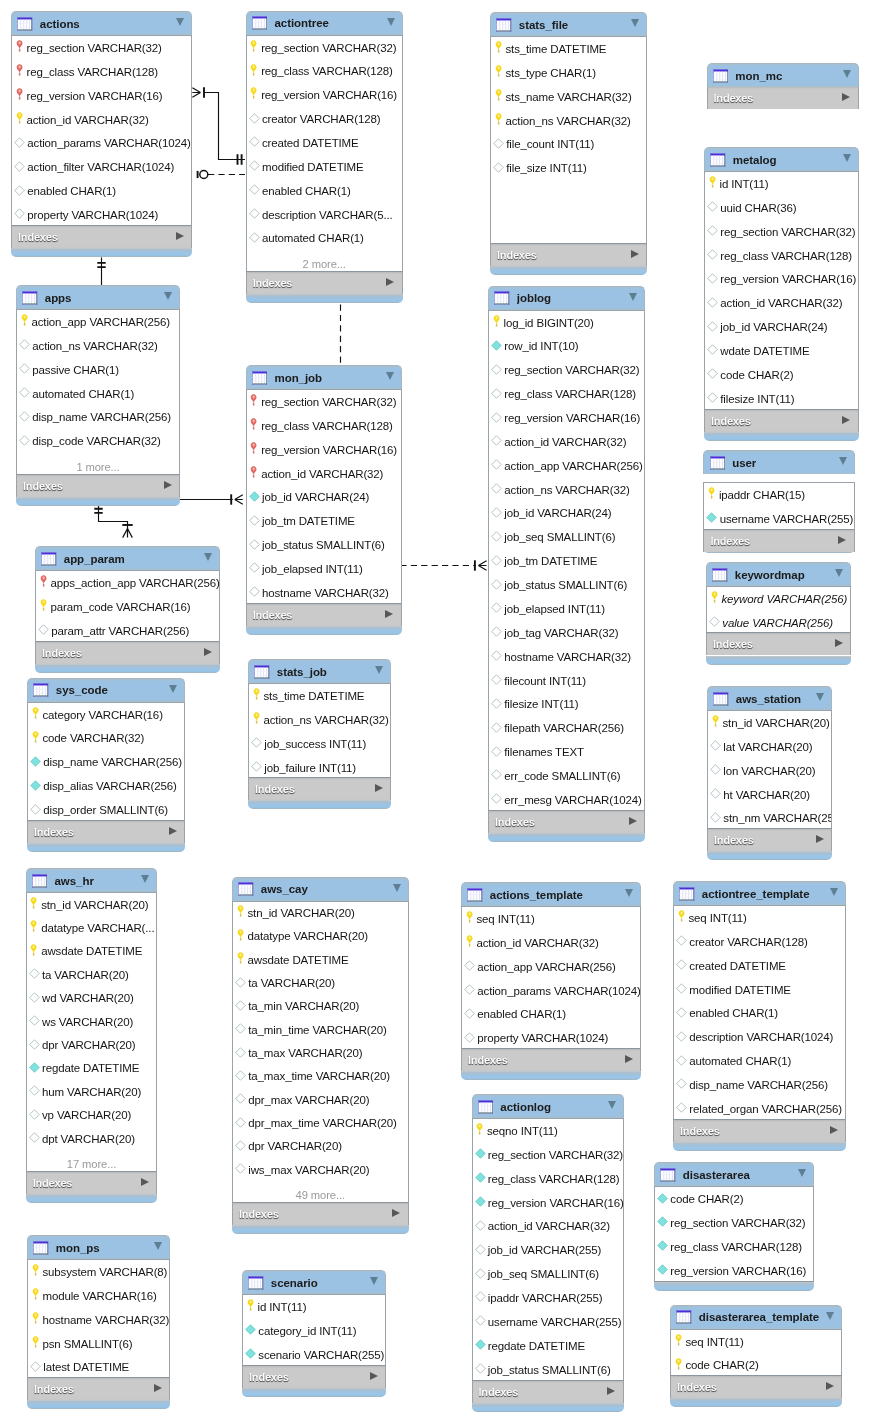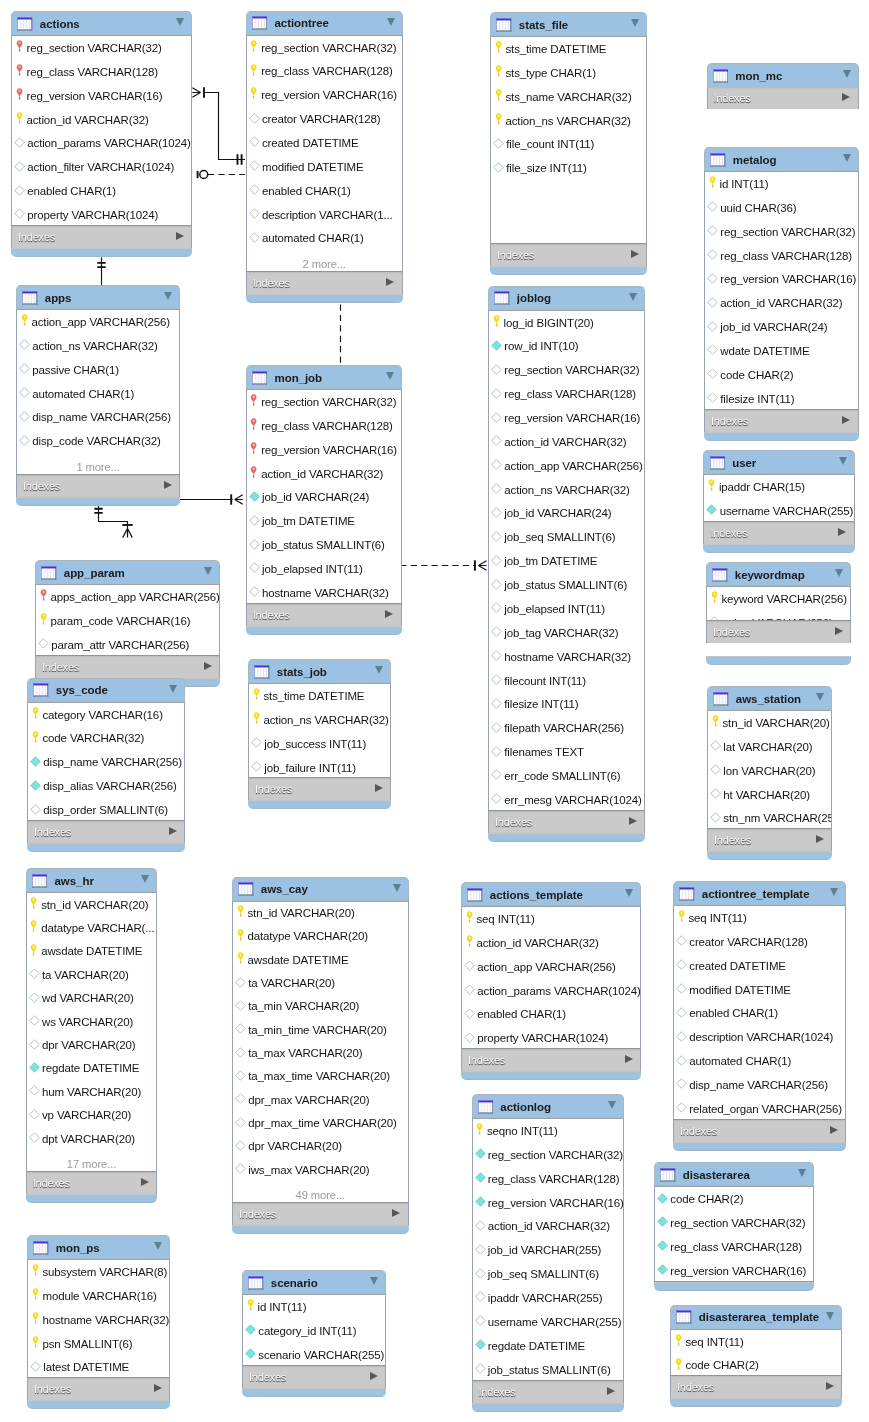--- a/index.html
+++ b/index.html
@@ -25,21 +25,21 @@
 .row{position:relative;height:23.9px;display:flex;align-items:center;box-sizing:border-box;}
 .ic{width:11px;height:11px;margin-left:2.1px;margin-right:0.7px;flex:0 0 auto;position:relative;top:-1px;}
 .ic.key{width:7.2px;height:12.5px;margin-left:3.5px;margin-right:2.3px;position:relative;top:-1.5px;}
 .fn{margin-left:1.5px;font-size:11.5px;color:#151515;white-space:nowrap;letter-spacing:-0.14px;}
 
 .more{height:23px;display:flex;align-items:center;justify-content:center;padding-top:5px;box-sizing:border-box;font-size:11.2px;
  color:#9a9a9a;letter-spacing:-0.1px;}
 .idx{position:relative;height:22px;box-sizing:border-box;
  background:linear-gradient(to bottom,#b9b9b9 0%,#cacaca 9%,#cacaca 92%,#c7c7c7 100%);
  border-left:1px solid #9aa3ab;border-right:1px solid #9aa3ab;display:flex;align-items:center;}
-.idxlbl{margin-left:6px;font-size:11px;font-weight:normal;color:#fbfbfb;
+.idxlbl{margin-left:6px;font-size:11px;font-weight:bold;color:#fbfbfb;
  text-shadow:0 1px 1px rgba(96,96,96,1),0 1px 0 rgba(110,110,110,1);letter-spacing:-0.2px;}
 .idxarr{position:absolute;right:7.5px;top:6px;width:0;height:0;border-top:4.4px solid transparent;
  border-bottom:4.4px solid transparent;border-left:8.4px solid #575757;}
 #links{position:absolute;left:0;top:0;}
 </style>
 </head>
 <body>
 
 <div id="canvas">
 <svg id="links" width="869" height="1422">
@@ -208,21 +208,21 @@
           </svg>
           <span class="fn">disp_code VARCHAR(32)</span>
         </div>
         <div class="more">1 more...</div>
       </div>
 <div class="idx">
         <span class="idxlbl">Indexes</span>
         <span class="idxarr"></span>
       </div>
     </div>
-<div class="tbl" style="left:35px;top:560px;width:185px;height:126.61px;">
+<div class="tbl" style="left:35px;top:546px;width:185px;height:126.61px;">
 <div class="shadowbar"></div>
 <div class="hdr">
         <svg class="ticon" viewBox="0 0 15.5 14">
           <rect x="0.3" y="0.3" width="14.9" height="13.4" fill="#ffffff" stroke="#6f6dd0" stroke-width="0.6"></rect>
           <rect x="0.6" y="0.6" width="14.3" height="1.9" fill="#4a2fd8"></rect>
           <path d="M3.8 2.6 V13.5 M6.7 2.6 V13.5 M9.6 2.6 V13.5 M12.5 2.6 V13.5" stroke="#d8dcf6" stroke-width="0.85"></path>
           <path d="M0.6 6.5 H14.9 M0.6 10.1 H14.9" stroke="#edeffb" stroke-width="0.8"></path>
           <path d="M0.8 12.85 H14.6" stroke="#3d6158" stroke-width="1.15" opacity="0.7"></path>
           <path d="M14.55 1.0 V13.4" stroke="#33486a" stroke-width="0.9" opacity="0.65"></path>
         </svg>
@@ -526,21 +526,21 @@
         <div class="row" style="height:23.87px">
           <svg class="ic" viewBox="0 0 11 11">
             <path d="M5.5 0.75 L10.25 5.5 L5.5 10.25 L0.75 5.5 Z" fill="#ffffff" stroke="#a3b8b4" stroke-width="0.85"></path>
           </svg>
           <span class="fn">enabled CHAR(1)</span>
         </div>
         <div class="row" style="height:23.87px">
           <svg class="ic" viewBox="0 0 11 11">
             <path d="M5.5 0.75 L10.25 5.5 L5.5 10.25 L0.75 5.5 Z" fill="#ffffff" stroke="#a3b8b4" stroke-width="0.85"></path>
           </svg>
-          <span class="fn">description VARCHAR(1...</span>
+          <span class="fn">description VARCHAR(5...</span>
         </div>
         <div class="row" style="height:23.87px">
           <svg class="ic" viewBox="0 0 11 11">
             <path d="M5.5 0.75 L10.25 5.5 L5.5 10.25 L0.75 5.5 Z" fill="#ffffff" stroke="#a3b8b4" stroke-width="0.85"></path>
           </svg>
           <span class="fn">automated CHAR(1)</span>
         </div>
         <div class="more">2 more...</div>
       </div>
 <div class="idx">
@@ -1294,21 +1294,21 @@
           <rect x="0.3" y="0.3" width="14.9" height="13.4" fill="#ffffff" stroke="#6f6dd0" stroke-width="0.6"></rect>
           <rect x="0.6" y="0.6" width="14.3" height="1.9" fill="#4a2fd8"></rect>
           <path d="M3.8 2.6 V13.5 M6.7 2.6 V13.5 M9.6 2.6 V13.5 M12.5 2.6 V13.5" stroke="#d8dcf6" stroke-width="0.85"></path>
           <path d="M0.6 6.5 H14.9 M0.6 10.1 H14.9" stroke="#edeffb" stroke-width="0.8"></path>
           <path d="M0.8 12.85 H14.6" stroke="#3d6158" stroke-width="1.15" opacity="0.7"></path>
           <path d="M14.55 1.0 V13.4" stroke="#33486a" stroke-width="0.9" opacity="0.65"></path>
         </svg>
         <span class="tname">user</span>
         <span class="caret"></span>
       </div>
-<div class="body" style="height:47.74px;">
+<div class="body" style="height:47.74px;margin-top:8px;">
         <div class="row" style="height:23.87px">
           <svg class="ic key" viewBox="0 0 6.4 12.5">
             <path d="M3.2 0.35 C1.45 0.35 0.3 1.75 0.3 3.25 C0.3 4.6 1.2 5.6 2.0 6.55 C2.55 7.2 2.85 7.95 3.2 8.9 C3.55 7.95 3.85 7.2 4.4 6.55 C5.2 5.6 6.1 4.6 6.1 3.25 C6.1 1.75 4.95 0.35 3.2 0.35 Z" fill="#f7d916"></path>
             <ellipse cx="3.2" cy="3.0" rx="1.15" ry="1.4" fill="#fff" opacity="0.55"></ellipse>
             <path d="M2.45 8.7 h1.5 v2.9 h-1.5 z" fill="#c9a800" opacity="0.7"></path>
           </svg>
           <span class="fn">ipaddr CHAR(15)</span>
         </div>
         <div class="row" style="height:23.87px">
           <svg class="ic" viewBox="0 0 11 11">
@@ -1329,21 +1329,21 @@
           <rect x="0.3" y="0.3" width="14.9" height="13.4" fill="#ffffff" stroke="#6f6dd0" stroke-width="0.6"></rect>
           <rect x="0.6" y="0.6" width="14.3" height="1.9" fill="#4a2fd8"></rect>
           <path d="M3.8 2.6 V13.5 M6.7 2.6 V13.5 M9.6 2.6 V13.5 M12.5 2.6 V13.5" stroke="#d8dcf6" stroke-width="0.85"></path>
           <path d="M0.6 6.5 H14.9 M0.6 10.1 H14.9" stroke="#edeffb" stroke-width="0.8"></path>
           <path d="M0.8 12.85 H14.6" stroke="#3d6158" stroke-width="1.15" opacity="0.7"></path>
           <path d="M14.55 1.0 V13.4" stroke="#33486a" stroke-width="0.9" opacity="0.65"></path>
         </svg>
         <span class="tname">keywordmap</span>
         <span class="caret"></span>
       </div>
-<div class="body" style="height:35px;">
+<div class="body" style="height:47px;font-style:italic;">
         <div class="row" style="height:23.87px">
           <svg class="ic key" viewBox="0 0 6.4 12.5">
             <path d="M3.2 0.35 C1.45 0.35 0.3 1.75 0.3 3.25 C0.3 4.6 1.2 5.6 2.0 6.55 C2.55 7.2 2.85 7.95 3.2 8.9 C3.55 7.95 3.85 7.2 4.4 6.55 C5.2 5.6 6.1 4.6 6.1 3.25 C6.1 1.75 4.95 0.35 3.2 0.35 Z" fill="#f7d916"></path>
             <ellipse cx="3.2" cy="3.0" rx="1.15" ry="1.4" fill="#fff" opacity="0.55"></ellipse>
             <path d="M2.45 8.7 h1.5 v2.9 h-1.5 z" fill="#c9a800" opacity="0.7"></path>
           </svg>
           <span class="fn">keyword VARCHAR(256)</span>
         </div>
         <div class="row" style="height:23.87px">
           <svg class="ic" viewBox="0 0 11 11">

